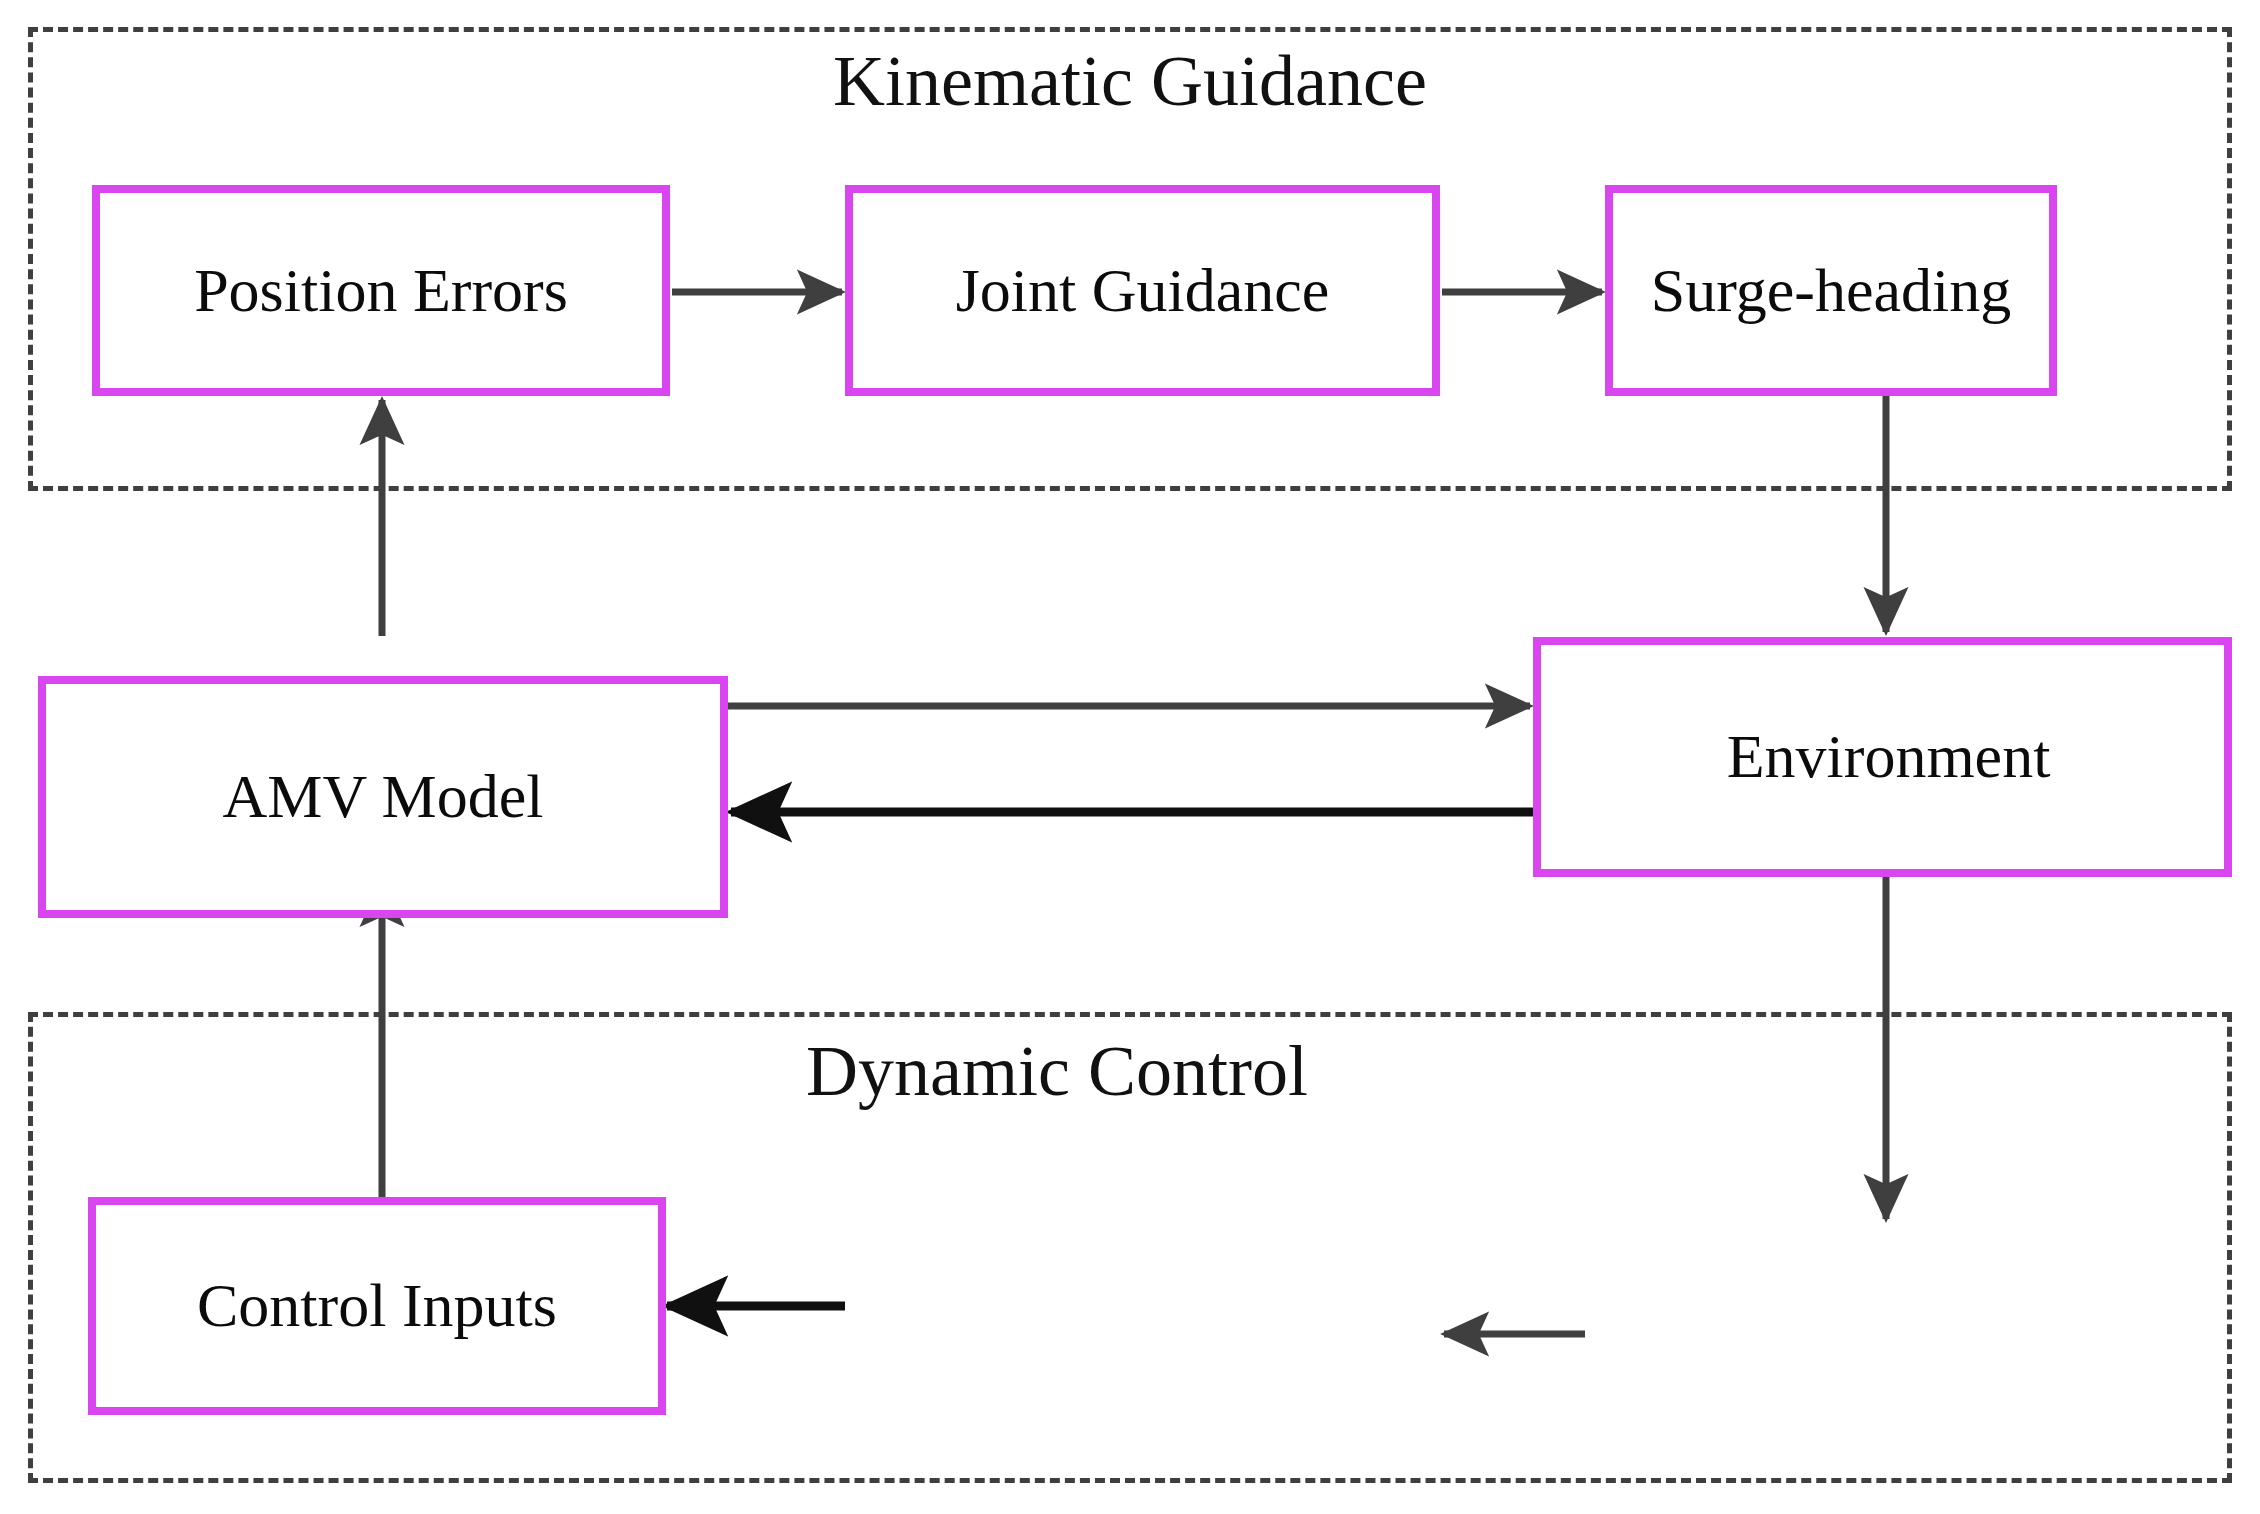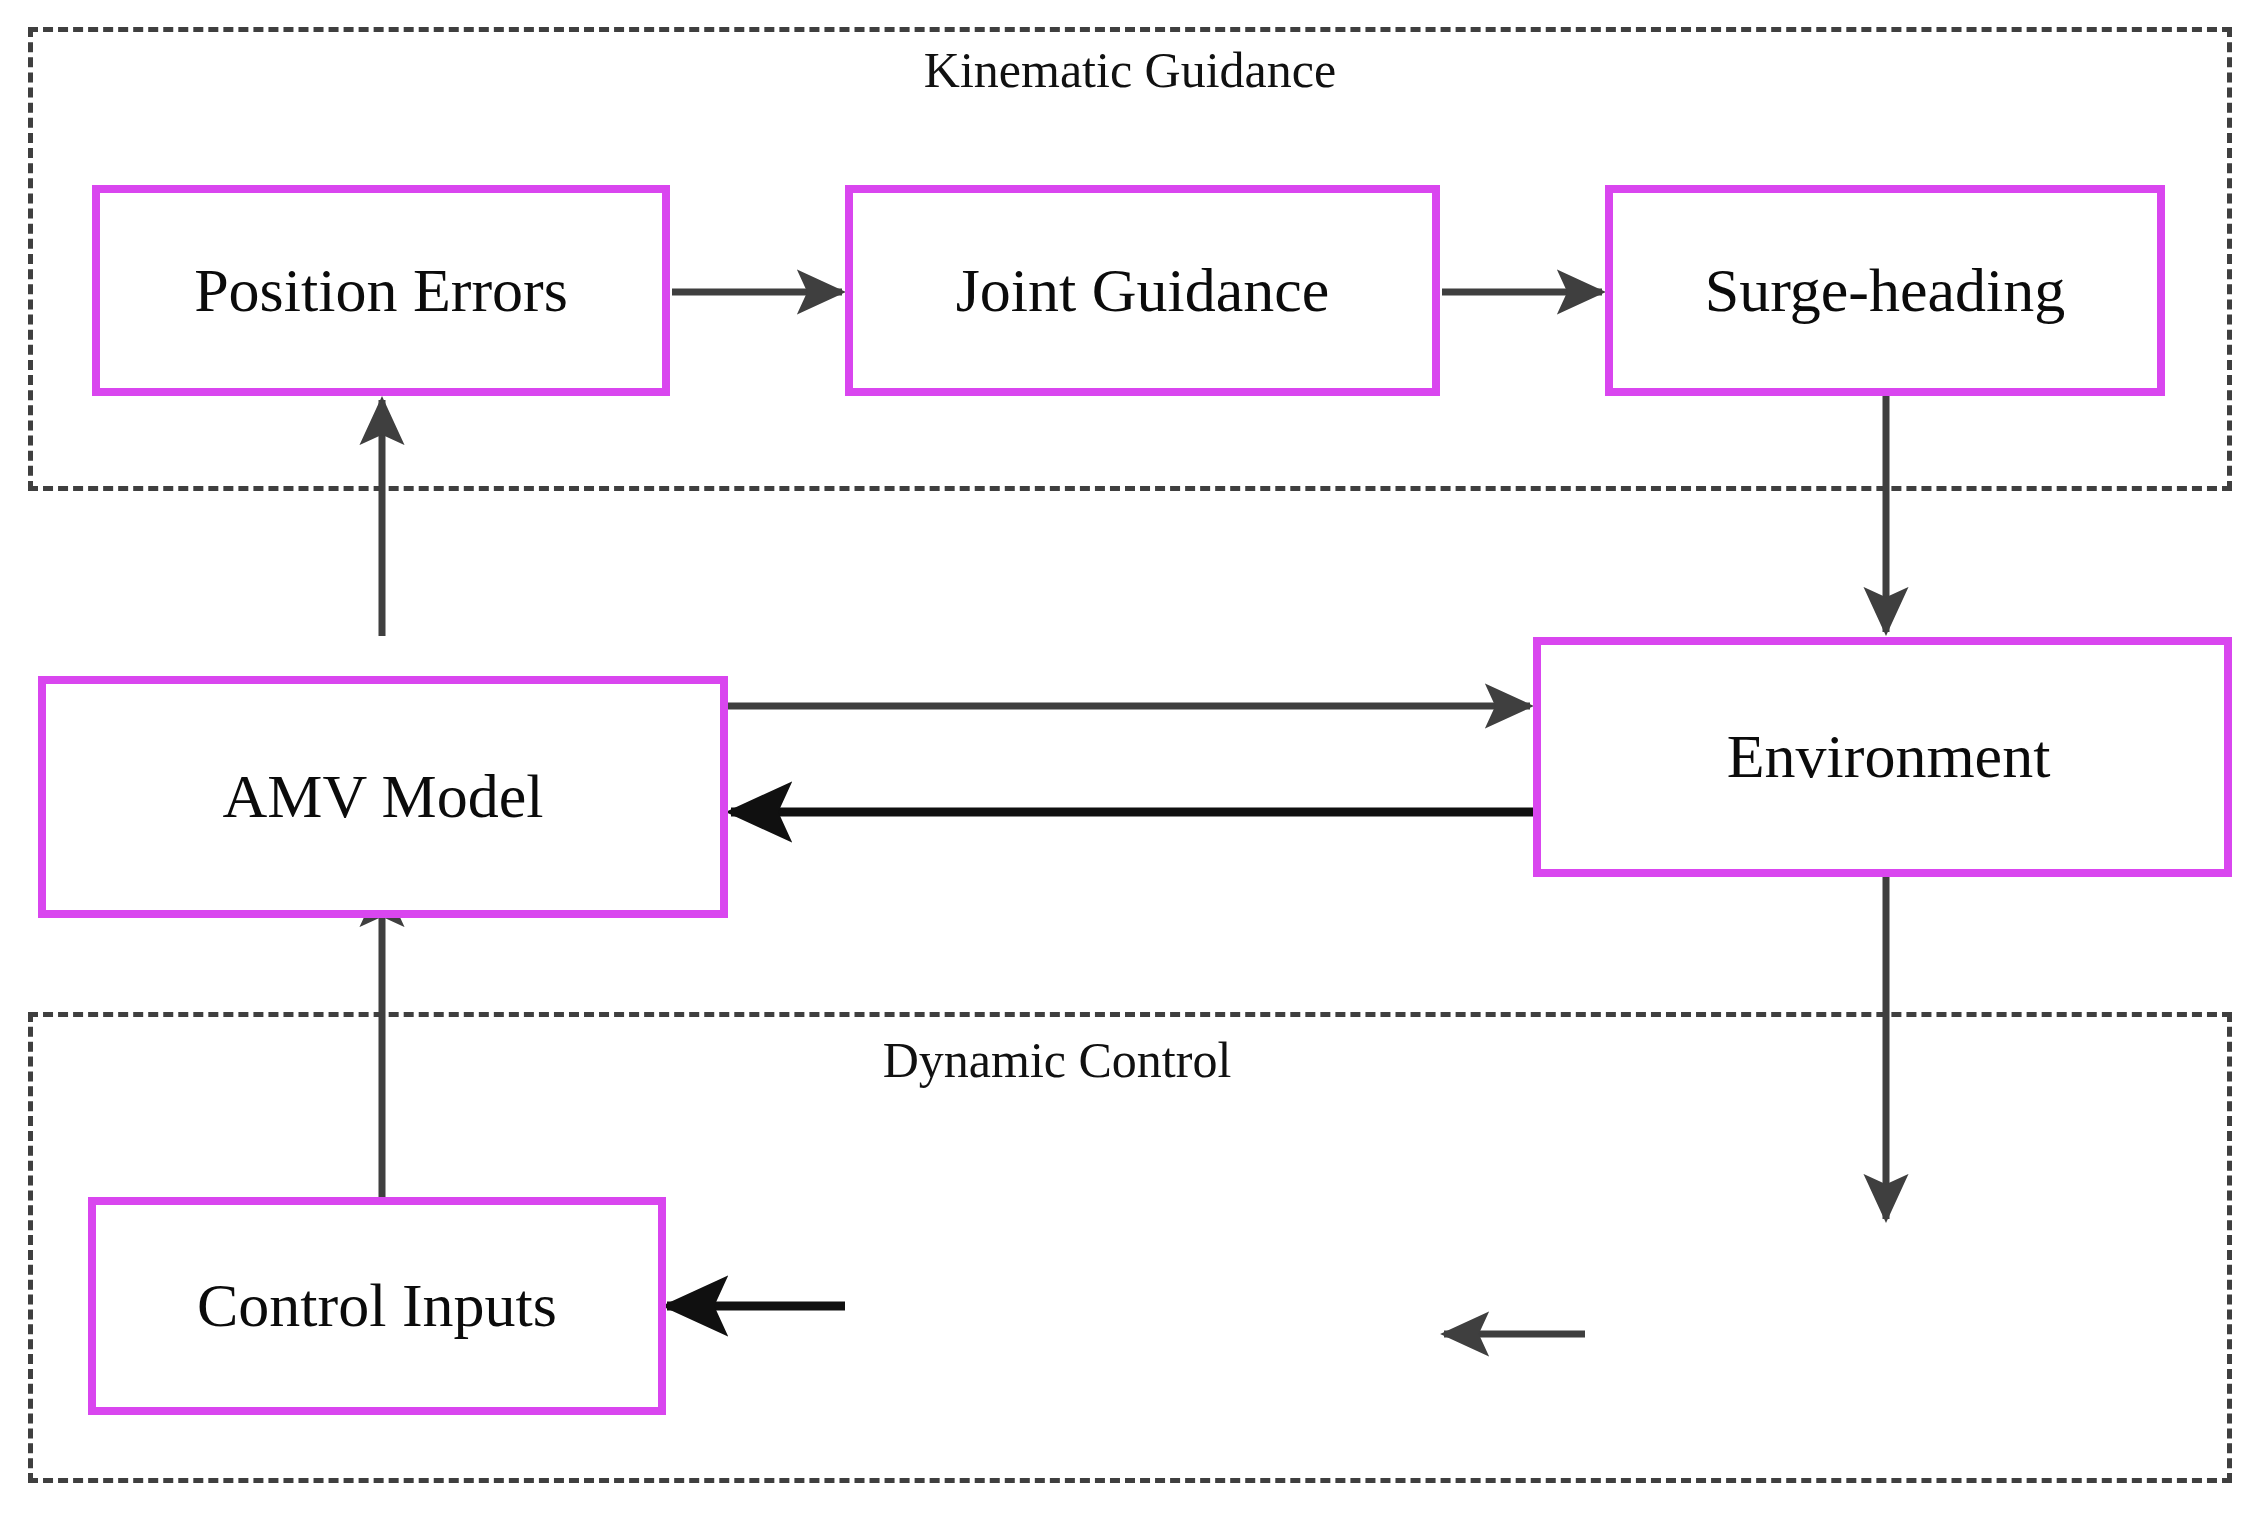--- a/index.html
+++ b/index.html
@@ -27,21 +27,21 @@
   .group-box {
     position: absolute;
     border: 5px dashed #3f3f3f;
     box-sizing: border-box;
     background: transparent;
   }
   .group-title {
     position: absolute;
     text-align: center;
     color: #111111;
-    font-size: 50px;
+    font-size: 72px;
     line-height: 1;
     white-space: nowrap;
     font-family: "Liberation Serif", "DejaVu Serif", serif;
   }
   
   .node {
     position: absolute;
     box-sizing: border-box;
     border: 8px solid #d946ef;
     background: #ffffff;
@@ -131,21 +131,21 @@
   </svg>
 
   <div class="node" style="left:92px; top:185px; width:578px; height:211px;">
     <span class="node-label">Position Errors</span>
   </div>
 
   <div class="node" style="left:845px; top:185px; width:595px; height:211px;">
     <span class="node-label">Joint Guidance</span>
   </div>
 
-  <div class="node" style="left:1605px; top:185px; width:560px; height:211px;">
+  <div class="node" style="left:1605px; top:185px; width:452px; height:211px;">
     <span class="node-label">Surge-heading</span>
   </div>
 
   <div class="node" style="left:38px; top:636px; width:690px; height:242px;margin-top:40px;">
     <span class="node-label">AMV Model</span>
   </div>
 
   <div class="node" style="left:1533px; top:637px; width:699px; height:240px;padding-left:12px;">
     <span class="node-label">Environment</span>
   </div>

